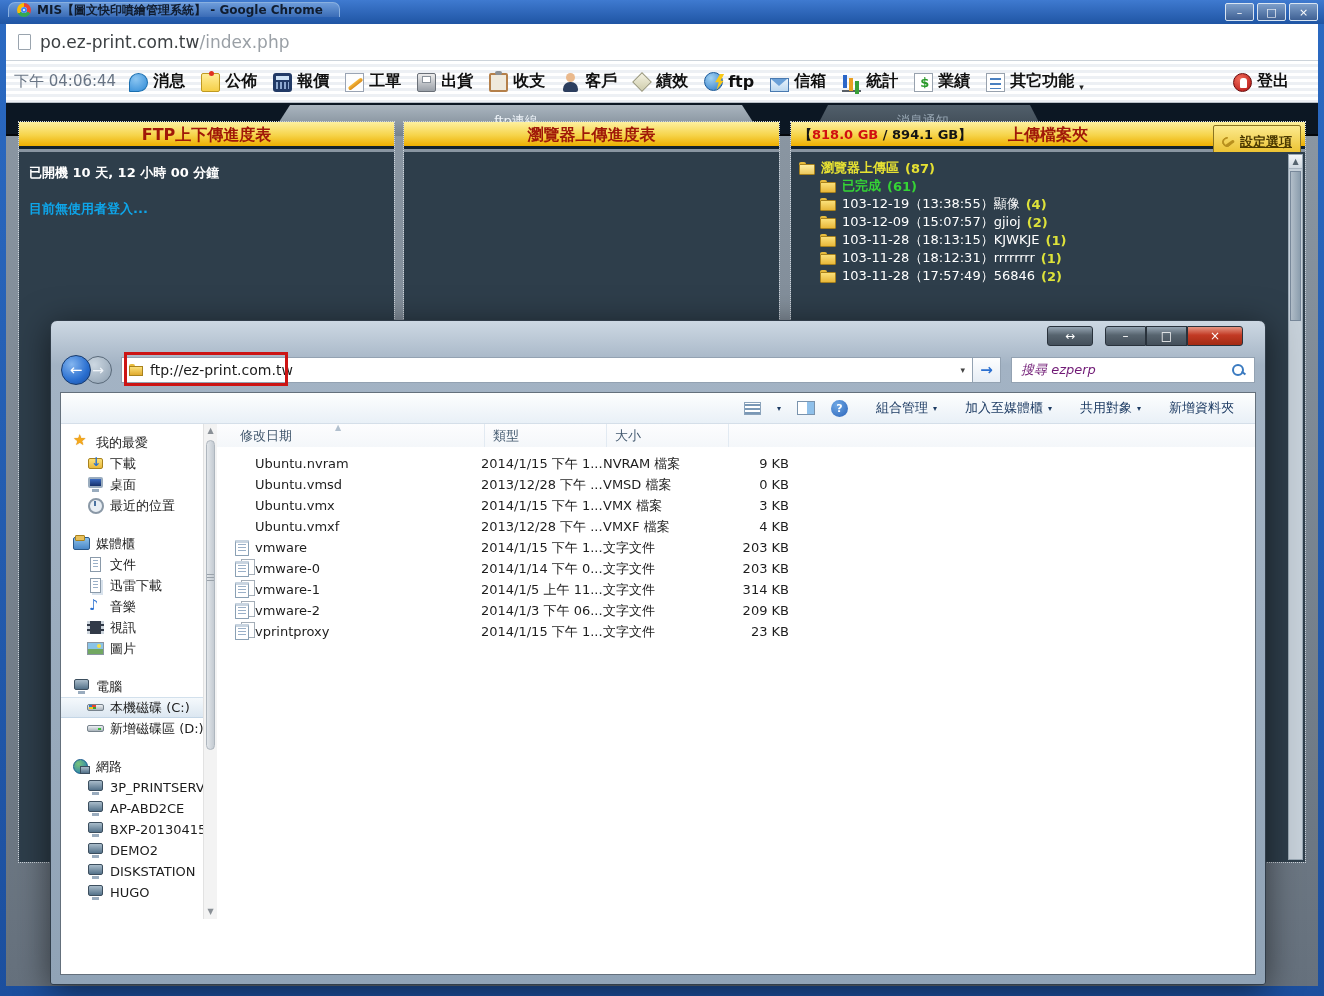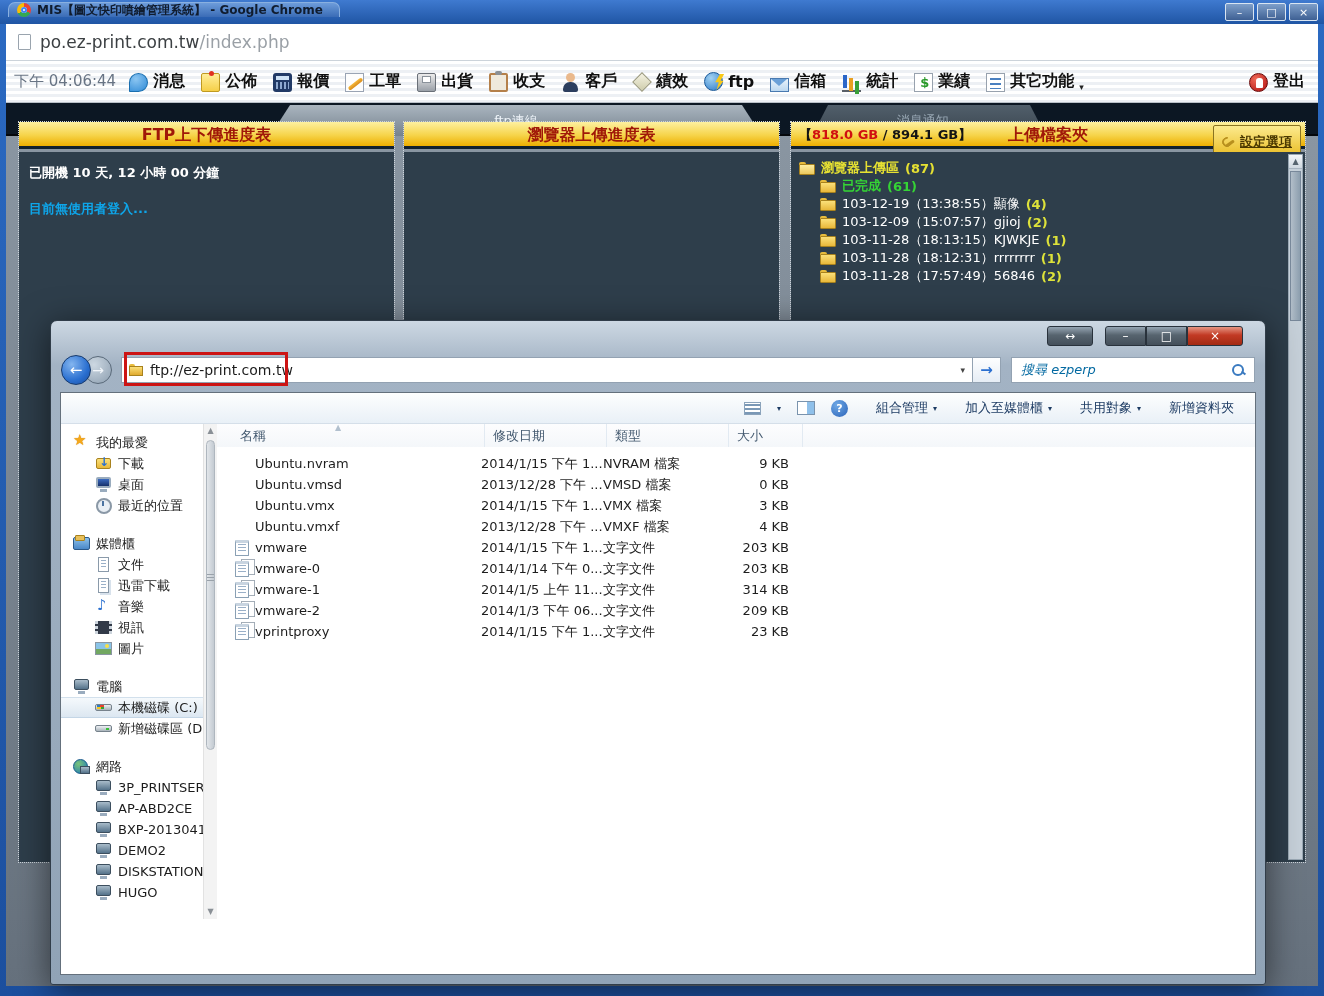--- a/index.html
+++ b/index.html
@@ -16,21 +16,21 @@
 
 .addrrow{position:absolute;left:6px;right:6px;top:24px;height:37px;background:#fff;border-bottom:1px solid #ccd3da;display:flex;align-items:center;gap:9px;padding:0 12px}
 .pageico{width:13px;height:16px;position:relative;flex:0 0 auto}
 .pageico::before{content:"";position:absolute;inset:0;background:#fff;border:1px solid #9aa4ae;border-radius:1px}
 .urltext{font-size:17px;color:#3c4043;white-space:nowrap}
 .urltext .path{color:#9aa0a6}
 
 .toolbar{position:absolute;left:6px;right:6px;top:61px;height:42px;background:repeating-linear-gradient(#ffffff 0 3px,#edf0f4 3px 6px);border-bottom:1px solid #b9c0c8;display:flex;align-items:center;gap:11px;padding:0 8px}
 .time{font-size:15px;color:#687484;margin-right:2px;white-space:nowrap}
 .mitem{display:flex;align-items:flex-end;gap:5px;font-size:16px;font-weight:bold;color:#101010;cursor:pointer;white-space:nowrap}
-.mitem.logout{margin-left:auto;margin-right:0}
+.mitem.logout{margin-left:auto;margin-right:16px}
 .mcaret{font-size:9px;color:#222}
 
 
 .ico{display:inline-block;width:19px;height:19px;position:relative;flex:0 0 auto}
 .ico.msg{background:radial-gradient(circle at 35% 30%,#8cc6f2,#2f8ad6);border:1px solid #1a6fb0;border-radius:50% 50% 50% 4%}
 .ico.note{background:linear-gradient(#ffee9a,#f5cf48);border:1px solid #c09a20;border-radius:2px}
 .ico.note::after{content:"";position:absolute;left:7px;top:-3px;width:5px;height:5px;border-radius:50%;background:#e03020}
 .ico.calc{background:#223a66;border-radius:3px}
 .ico.calc::before{content:"";position:absolute;left:3px;top:3px;right:3px;height:4px;background:#cfe2f5}
 .ico.calc::after{content:"";position:absolute;left:3px;bottom:3px;right:3px;height:7px;background:repeating-linear-gradient(90deg,#8fa9cf 0 2px,transparent 2px 4px)}
@@ -104,39 +104,39 @@
 .eaddr{position:absolute;left:10px;right:10px;top:33px;height:32px;display:flex;align-items:center}
 .navbtn{border-radius:50%;display:flex;align-items:center;justify-content:center;color:#fff;flex:0 0 auto;cursor:pointer}
 .navback{width:30px;height:30px;background:radial-gradient(circle at 35% 30%,#83b5ef,#2a6fd0 60%,#1a4c9c);border:1px solid #163a6e;font-size:15px;z-index:2}
 .navfwd{width:28px;height:28px;background:radial-gradient(circle at 35% 30%,#cdd8e2,#8c9eb0);border:1px solid #5a6a7a;font-size:14px;margin-left:-7px;color:#f2f6fa}
 .addrbar{flex:1;height:26px;margin-left:9px;background:#fff;border:1px solid #93a2b2;display:flex;align-items:center;gap:7px;padding:0 7px;font-size:14px;color:#1c1c1c;position:relative}
 .addrfolder{width:14px;height:12px;position:relative;flex:0 0 auto}
 .addrfolder::before{content:"";position:absolute;left:0;top:0;width:6px;height:4px;background:#e8bc3c;border-radius:2px 2px 0 0}
 .addrfolder::after{content:"";position:absolute;left:0;top:2px;right:0;bottom:0;background:linear-gradient(#fbe07a,#e0aa2e);border:1px solid #a8821e}
 .addrcaret{margin-left:auto;font-size:9px;color:#444}
 .gobtn{width:28px;height:26px;background:linear-gradient(#fdfeff,#e6edf5);border:1px solid #93a2b2;border-left:none;color:#2a6fd0;font-size:15px;font-weight:bold;display:flex;align-items:center;justify-content:center;cursor:pointer}
-.searchbox{width:244px;height:26px;margin-left:10px;background:#fff;border:1px solid #93a2b2;display:flex;align-items:center;gap:6px;padding:0 9px;font-size:13px;font-style:italic;color:#0369a1}
+.searchbox{width:244px;height:26px;margin-left:10px;background:#fff;border:1px solid #93a2b2;display:flex;align-items:center;gap:6px;padding:0 9px;font-size:13px;font-style:italic;color:#701a75}
 .mag{margin-left:auto;width:13px;height:13px;position:relative;flex:0 0 auto}
 .mag::before{content:"";position:absolute;left:0;top:0;width:8px;height:8px;border:2px solid #3a7ac0;border-radius:50%}
 .mag::after{content:"";position:absolute;left:9px;top:8px;width:5px;height:2px;background:#3a7ac0;transform:rotate(40deg)}
 .redbox{position:absolute;left:63px;top:-2px;width:164px;height:34px;border:3px solid #cc1414;z-index:4;pointer-events:none}
 
 .econtent{position:absolute;left:9px;right:9px;top:71px;bottom:9px;background:#fff;border:1px solid #64707c;overflow:hidden}
 .cmdbar{position:absolute;left:0;right:0;top:0;height:31px;background:linear-gradient(#fdfefe,#e9f0f7);border-bottom:1px solid #d5dfe9;display:flex;align-items:center;gap:28px;padding:0 16px;font-size:13px;color:#1e3c64}
 .cmditem{display:flex;align-items:center;gap:5px;cursor:pointer;white-space:nowrap}
 .cmdcaret{font-size:8px;color:#1e3c64}
 .cmdright{margin-left:auto;display:flex;align-items:center;gap:16px}
 .vico{width:17px;height:13px;border:1px solid #8ba3bb;background:repeating-linear-gradient(#7a98b6 1px 3px,#fff 3px 5px)}
 .paneico{width:18px;height:14px;border:1px solid #7a93ad;background:linear-gradient(90deg,#fff 0 55%,#8fc0ea 55%)}
 .helpico{width:17px;height:17px;border-radius:50%;background:radial-gradient(circle at 35% 30%,#6fa9e6,#2a62b8);color:#fff;font-size:11px;font-weight:bold;display:flex;align-items:center;justify-content:center;cursor:pointer}
 
 .emain{position:absolute;left:0;right:0;top:31px;bottom:55px;overflow:hidden}
 .sidebar{position:absolute;left:0;top:0;bottom:0;width:142px;padding-top:8px;overflow:hidden}
 .srow{display:flex;align-items:center;gap:6px;height:21px;font-size:13px;color:#1c1c1c;padding-left:12px;white-space:nowrap;cursor:pointer}
-.srow.item{padding-left:34px}
+.srow.item{padding-left:26px}
 .srow.gap{margin-top:17px}
 .srow.sel{background:linear-gradient(#f5f9fc,#dce7f1);border-top:1px solid #d2e0ec;border-bottom:1px solid #c4d6e6}
 .slabel{overflow:hidden;text-overflow:clip}
 .sscroll{position:absolute;left:142px;top:0;bottom:0;width:14px;background:#f3f3f3;border-left:1px solid #e2e2e2}
 .sscroll .sarrow{height:14px;font-size:8px;color:#8a9096;text-align:center;line-height:14px}
 .sscroll .sarrow.bottom{position:absolute;bottom:0;left:0;right:0}
 .sscroll .thumb{position:absolute;left:2px;right:2px;top:16px;height:310px;background:linear-gradient(90deg,#e2e6ea,#c4cbd2);border:1px solid #aeb6be;border-radius:5px}
 .sscroll .grip{position:absolute;left:3px;right:3px;top:150px;height:8px;background:repeating-linear-gradient(#9aa2aa 0 1px,transparent 1px 3px)}
 
 
@@ -507,21 +507,20 @@
         <div class="sarrow" data-interactable="true">▲</div>
         <div class="thumb" data-interactable="true"></div>
         <div class="grip" data-interactable="false"></div>
         <div class="sarrow bottom" data-interactable="true">▼</div>
       </div>
 
       <div class="filearea" data-interactable="false">
         <div class="fcolhead" data-interactable="false">
 
           <span class="sortmark" data-interactable="false">▲</span>
-        <div class="fcol" data-interactable="true">名稱</div>
             <div class="fcol" data-interactable="true">修改日期</div>
             <div class="fcol" data-interactable="true">類型</div>
             <div class="fcol" data-interactable="true">大小</div>
           </div>
         <div class="fileslist" data-interactable="false">
 
         <div class="frow" data-interactable="true">
               <span class="fico page" data-interactable="false"></span>
               <span class="fname" data-interactable="false">Ubuntu.nvram</span>
               <span class="fdate" data-interactable="false">2014/1/15 下午 1...</span>

